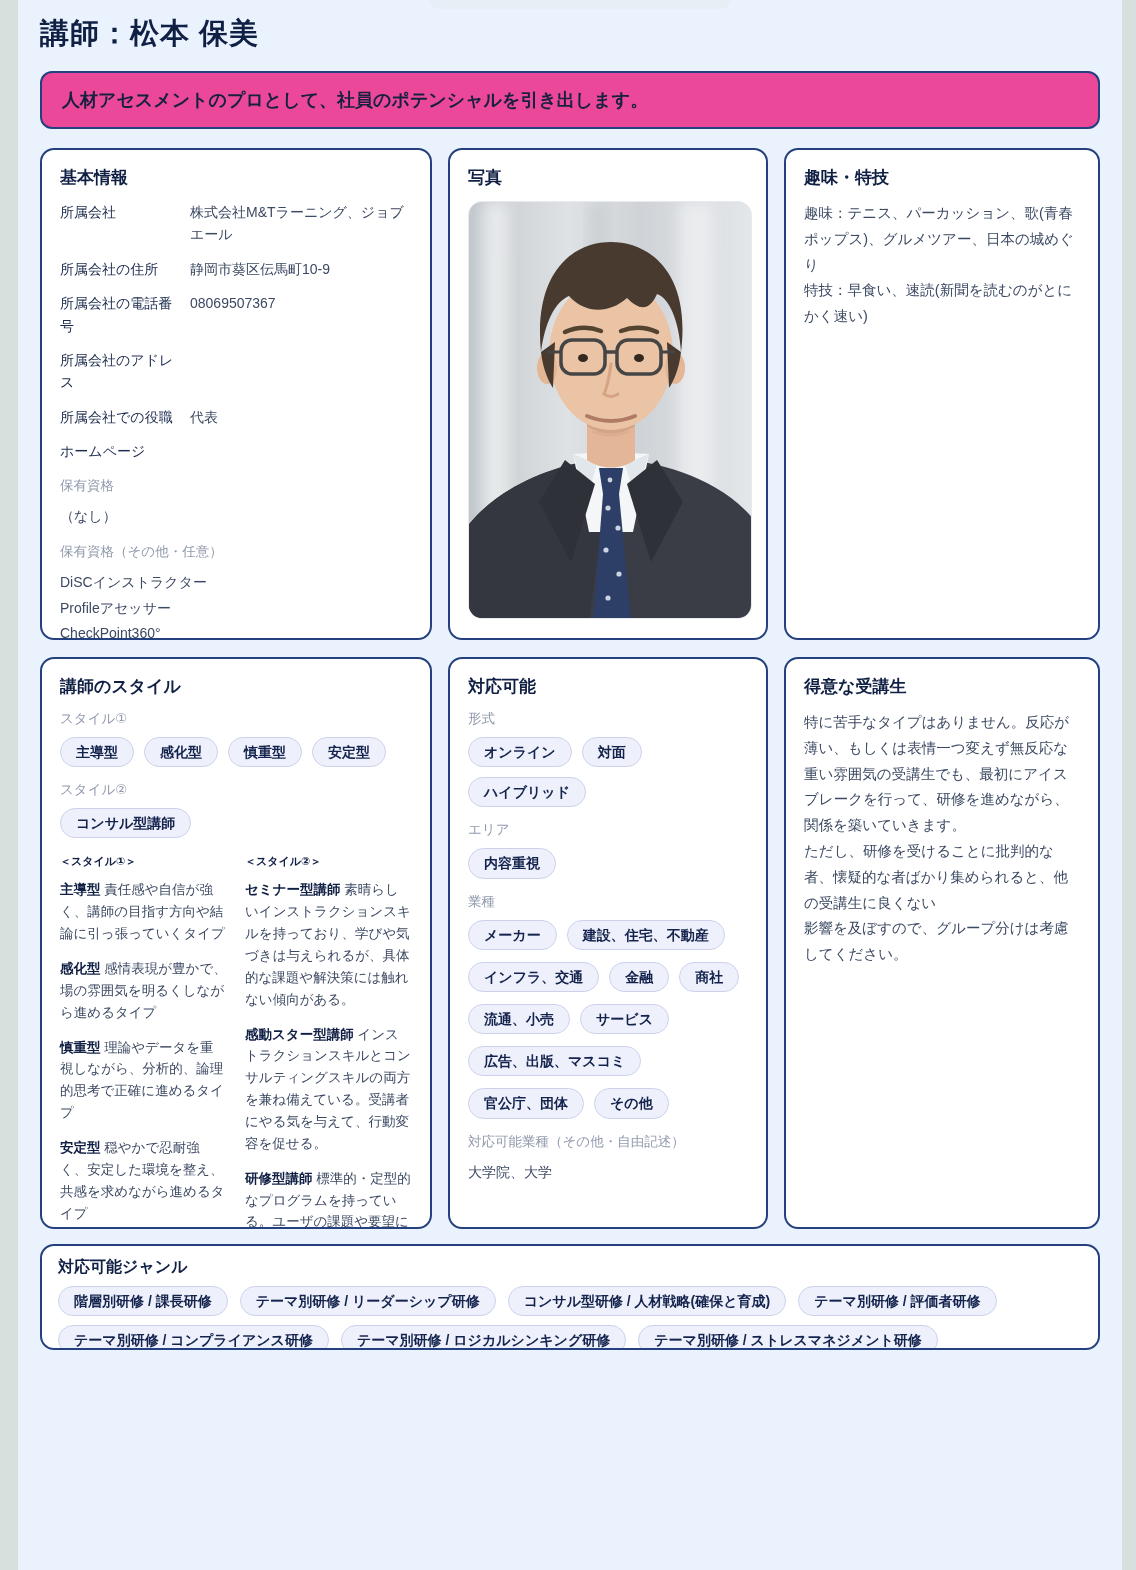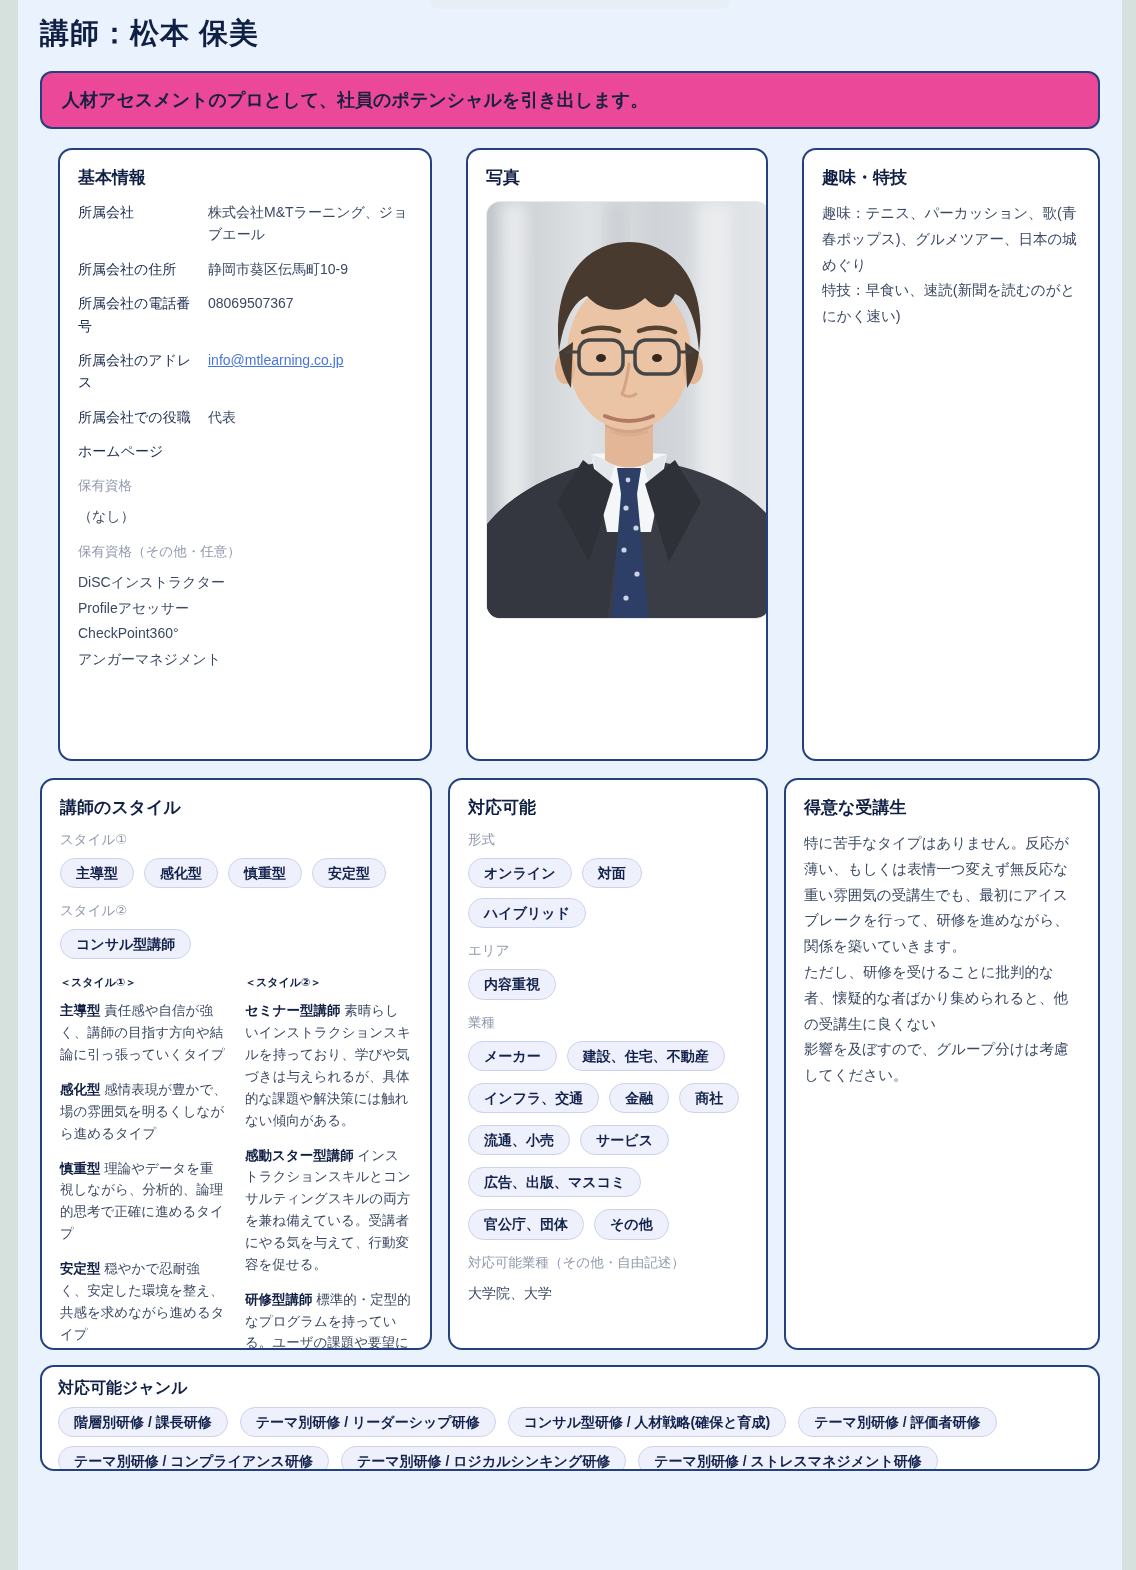--- a/index.html
+++ b/index.html
@@ -27,21 +27,21 @@
   .tagline {
     background:#ec4899; border:2px solid #25407f; border-radius:12px;
     height:58px; display:flex; align-items:center; padding:0 20px;
     font-size:18px; font-weight:bold; color:#15213f;
     margin-bottom:19px;
   }
   .grid {
     display:grid; grid-template-columns:392px 320px 316px; gap:16px;
   }
   .row1 { margin-bottom:17px; }
-  .row1 .card { height:613px;margin-left:18px; }
+  .row1 .card { height:492px; }
   .row2 { margin-bottom:15px; }
   .row2 .card { height:572px; }
   .card {
     background:#ffffff; border:2px solid #25407f; border-radius:14px;
     padding:16px 18px; overflow:hidden;
   }
   .card h2 {
     font-size:17px; font-weight:bold; color:#101f44; margin-bottom:12px;
   }
   
@@ -108,23 +108,20 @@
       <div class="field-row">
         <div class="field-label">所属会社の住所</div>
         <div class="field-value">静岡市葵区伝馬町10-9</div>
       </div>
       <div class="field-row">
         <div class="field-label">所属会社の電話番号</div>
         <div class="field-value">08069507367</div>
       </div>
       <div class="field-row">
         <div class="field-label">所属会社のアドレス</div>
-        <div class="field-value">
-          <a class="link" href="#">info@mtlearning.co.jp</a>
-        </div>
       </div>
       <div class="field-row">
         <div class="field-label">所属会社での役職</div>
         <div class="field-value">代表</div>
       </div>
       <div class="field-row">
         <div class="field-label">ホームページ</div>
       </div>
 
       <div class="gray-label">保有資格</div>

